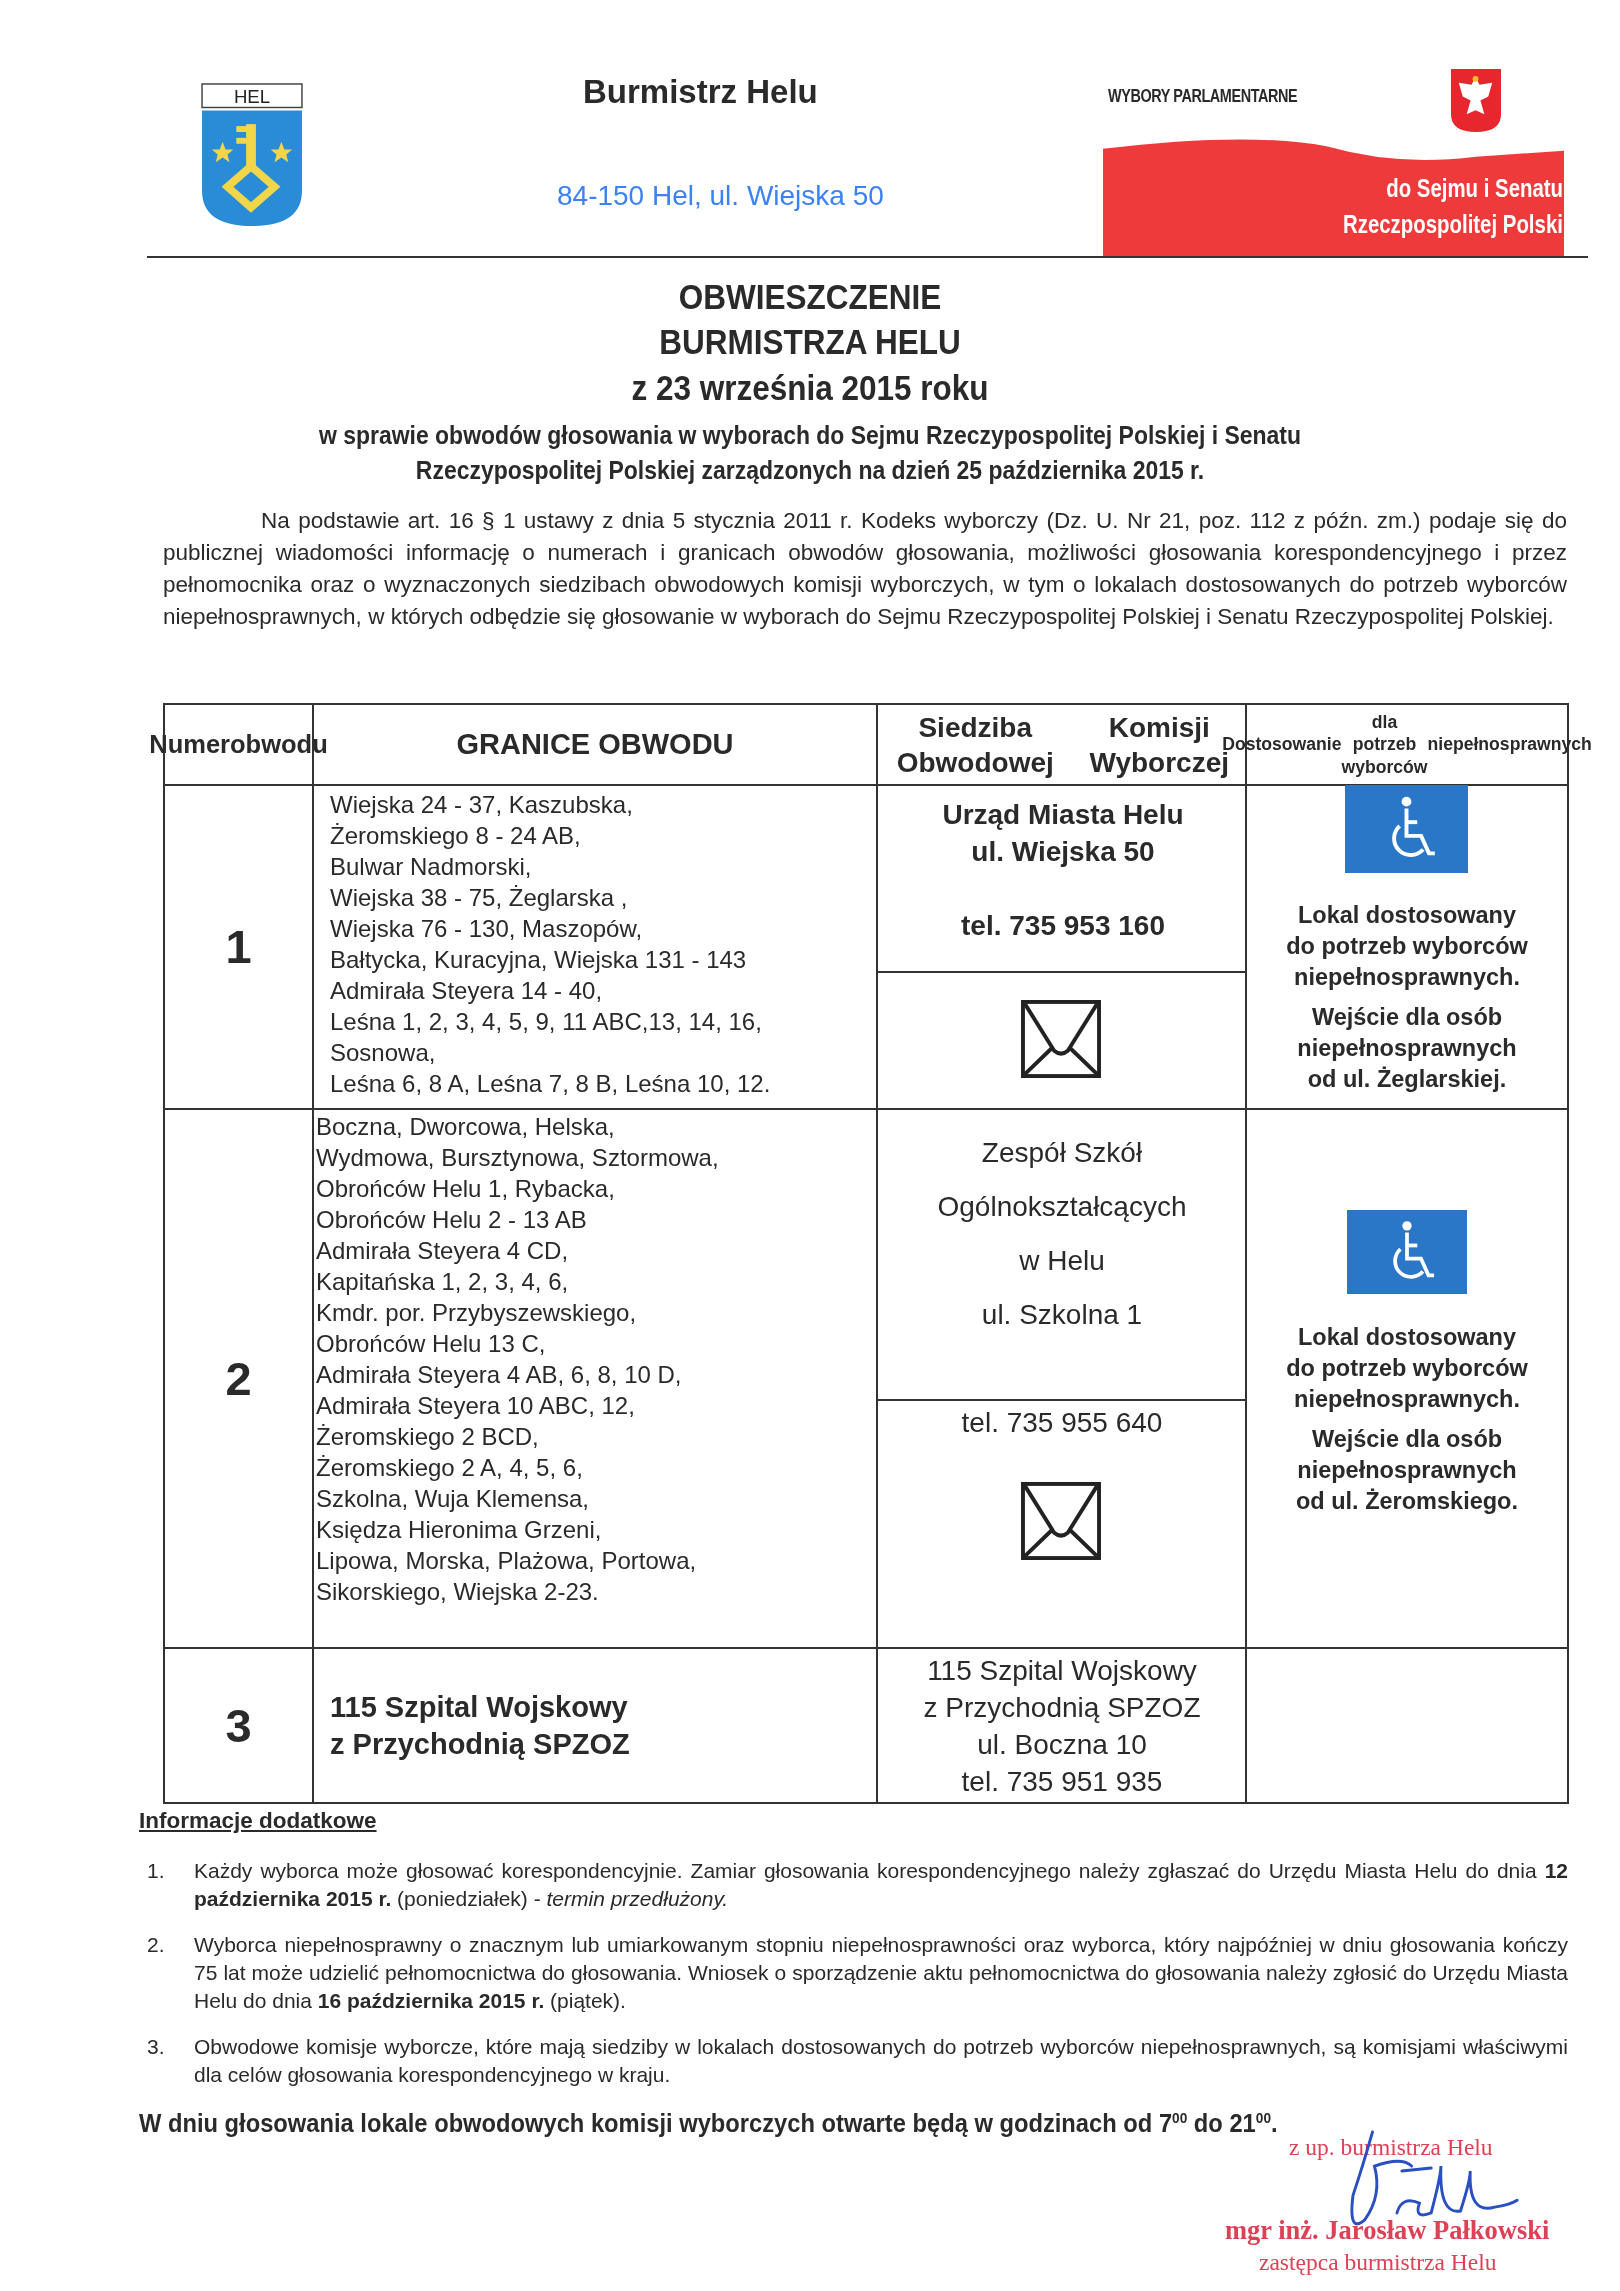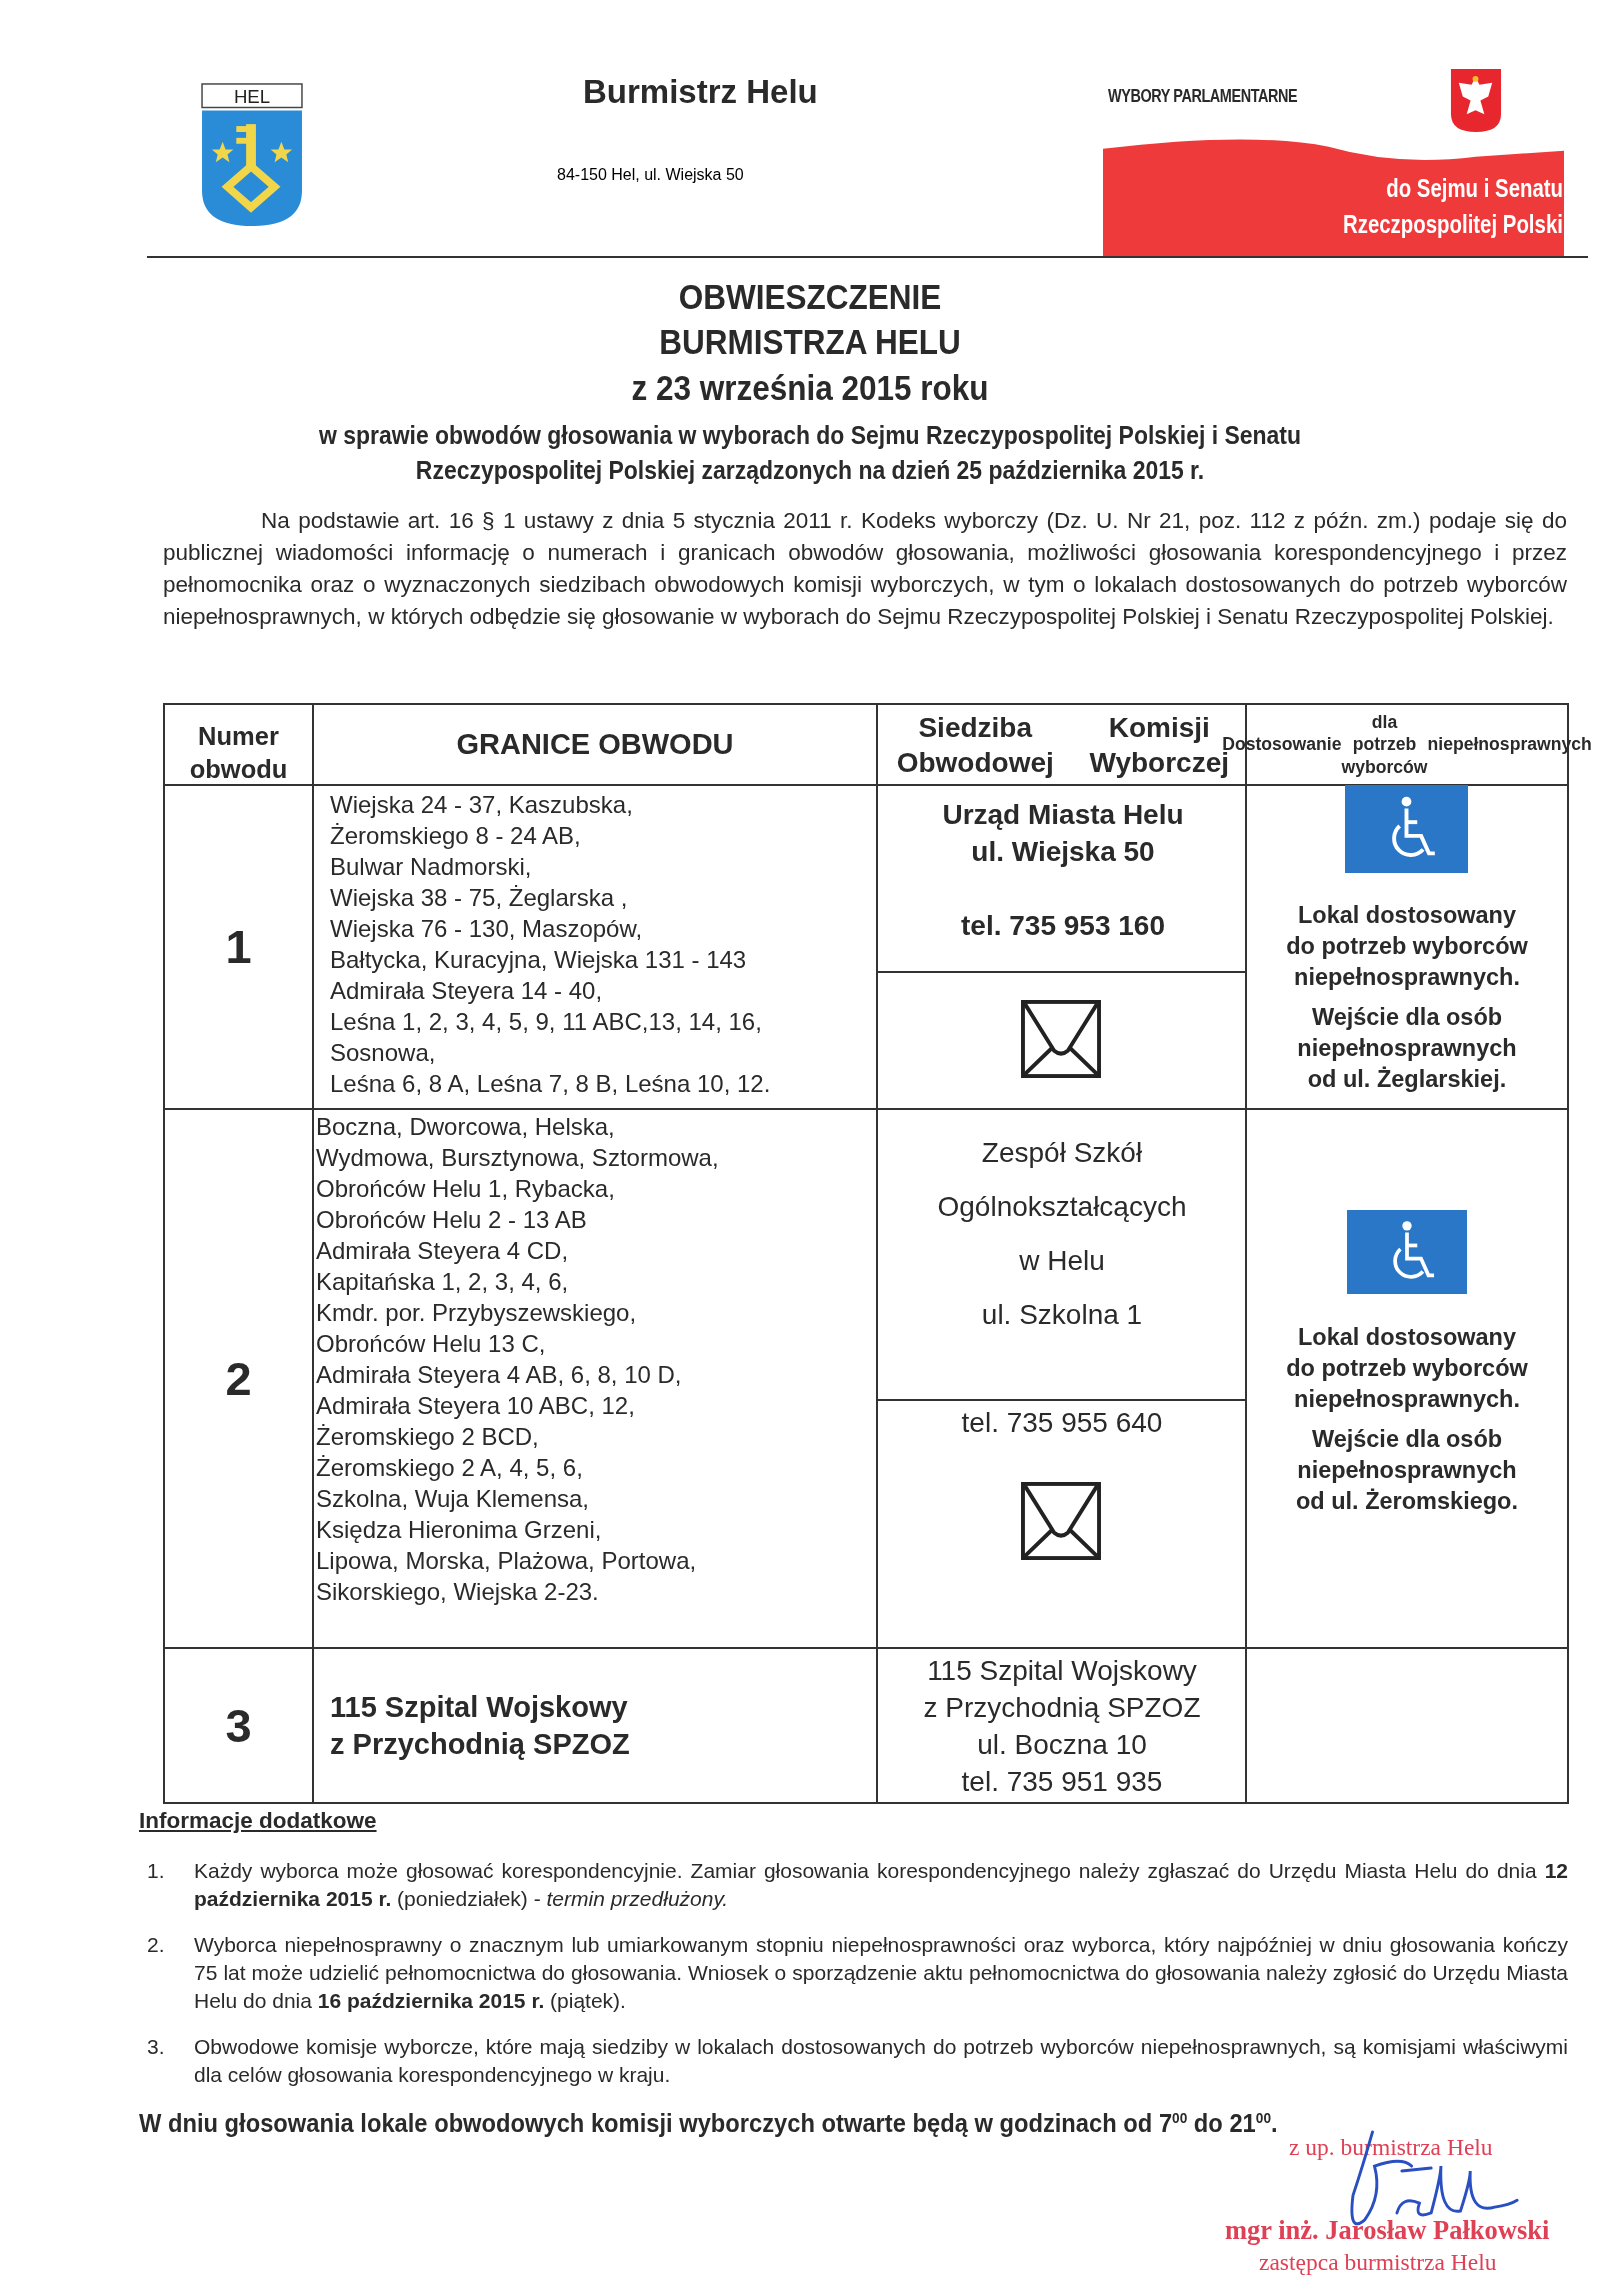--- a/index.html
+++ b/index.html
@@ -3,21 +3,21 @@
 <meta charset="utf-8">
 <style>
   html, body { margin: 0; padding: 0; background: #ffffff; }
   body { width: 1620px; height: 2292px; position: relative; overflow: hidden;
          font-family: "Liberation Sans", sans-serif; color: #222; }
   .abs { position: absolute; }
 
   
   #crest { left: 201px; top: 83px; width: 102px; height: 145px; }
   #hdr-title { left: 583px; top: 73px; font-size: 33px; font-weight: bold; color: #2a2a2a; }
-  #hdr-address { left: 557px; top: 166px; font-size: 16px; color: #000000; }
+  #hdr-address { left: 557px; top: 180px; font-size: 28px; color: #3b82f6; }
   #banner-top { left: 1108px; top: 86px; font-size: 17.6px; font-weight: bold; color: #2a2a2a;
                 letter-spacing: -0.5px; transform: scaleX(0.82); transform-origin: left; }
   #banner-red { left: 1103px; top: 137px; width: 461px; height: 120px; }
   #banner-line1 { right: 57px; top: 174px; font-size: 25.5px; font-weight: bold; color: #fff;
                   transform: scaleX(0.8); transform-origin: right; white-space: nowrap; }
   #banner-line2 { right: 57px; top: 210px; font-size: 25.5px; font-weight: bold; color: #fff;
                   transform: scaleX(0.8); transform-origin: right; white-space: nowrap; }
   #eagle { left: 1449px; top: 67px; width: 54px; height: 67px; }
   #hdr-rule { left: 147px; top: 256px; width: 1441px; height: 2px; background: #333; }
 
@@ -118,21 +118,21 @@
   <div class="tline" style="left:0;top:944px;width:1406px;height:2px;"></div>
   <div class="tline" style="left:0;top:1099px;width:1406px;height:2px;"></div>
   <div class="tline" style="left:0;top:0;width:2px;height:1101px;"></div>
   <div class="tline" style="left:149px;top:0;width:2px;height:1101px;"></div>
   <div class="tline" style="left:713px;top:0;width:2px;height:1101px;"></div>
   <div class="tline" style="left:1082px;top:0;width:2px;height:1101px;"></div>
   <div class="tline" style="left:1404px;top:0;width:2px;height:1101px;"></div>
   <div class="tline" style="left:713px;top:268px;width:370px;height:2px;"></div>
   <div class="tline" style="left:713px;top:696px;width:370px;height:2px;"></div>
 
-  <div class="cell hdr-num" style="left:2px;top:10px;width:147px;height:79px;flex-direction:column;">
+  <div class="cell hdr-num" style="left:2px;top:2px;width:147px;height:79px;flex-direction:row;">
     <span>Numer</span>
     <span>obwodu</span>
   </div>
   <div class="cell hdr-gr" style="left:151px;top:2px;width:562px;height:79px;">GRANICE OBWODU</div>
   <div class="cell hdr-sie" style="left:715px;top:2px;width:368px;height:79px;flex-direction:row;">
     <span>Siedziba Obwodowej</span>
     <span>Komisji Wyborczej</span>
   </div>
   <div class="cell hdr-dost" style="left:1084px;top:2px;width:320px;height:79px;flex-direction:row;">
     <span>Dostosowanie</span>

